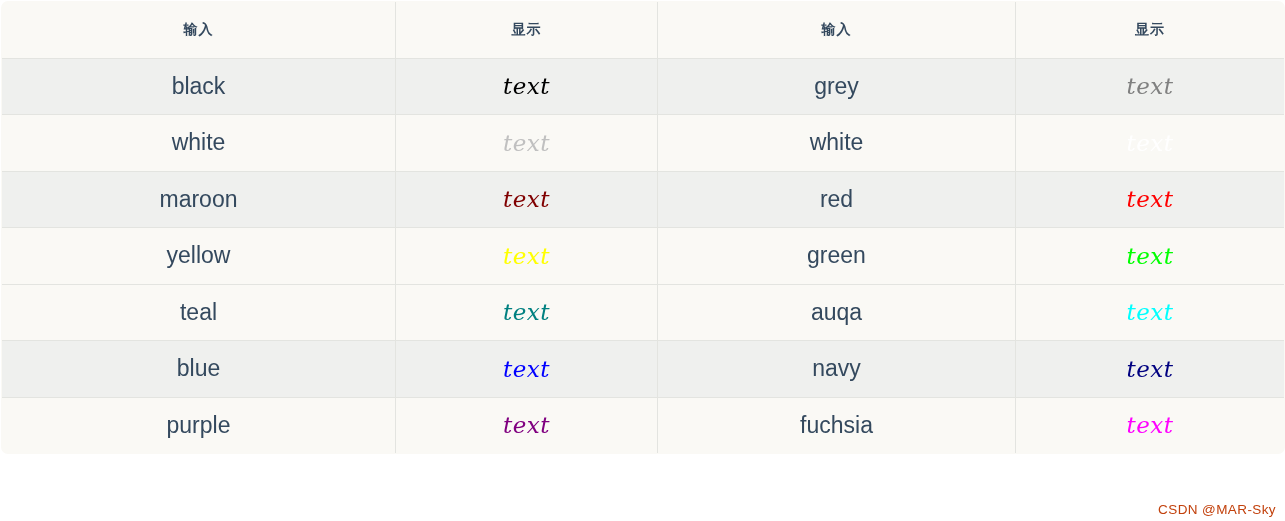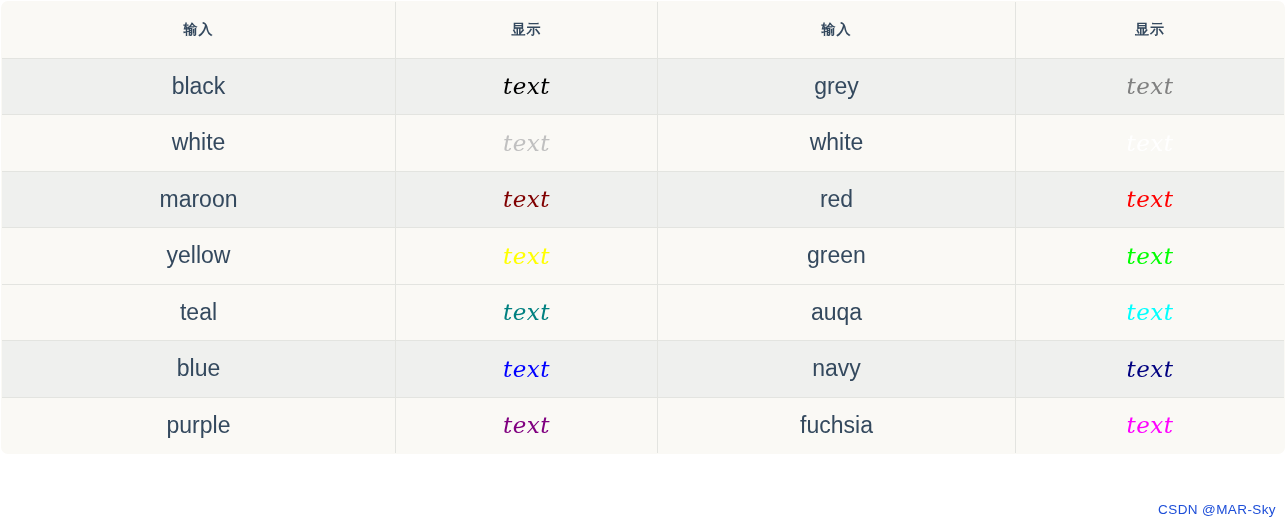--- a/index.html
+++ b/index.html
@@ -85,21 +85,21 @@
     font-weight: normal;
     font-size: 23px;
     letter-spacing: 0.5px;
   }
 
   .watermark {
     position: absolute;
     right: 9px;
     bottom: 5px;
     font-size: 13.5px;
-    color: #1d4ed8;
+    color: #c2410c;
     font-family: "Liberation Sans", sans-serif;
     letter-spacing: 0.4px;
     white-space: nowrap;
     pointer-events: none;
   }
 </style>
 </head>
 <body>
 
 <div class="table-wrap">

